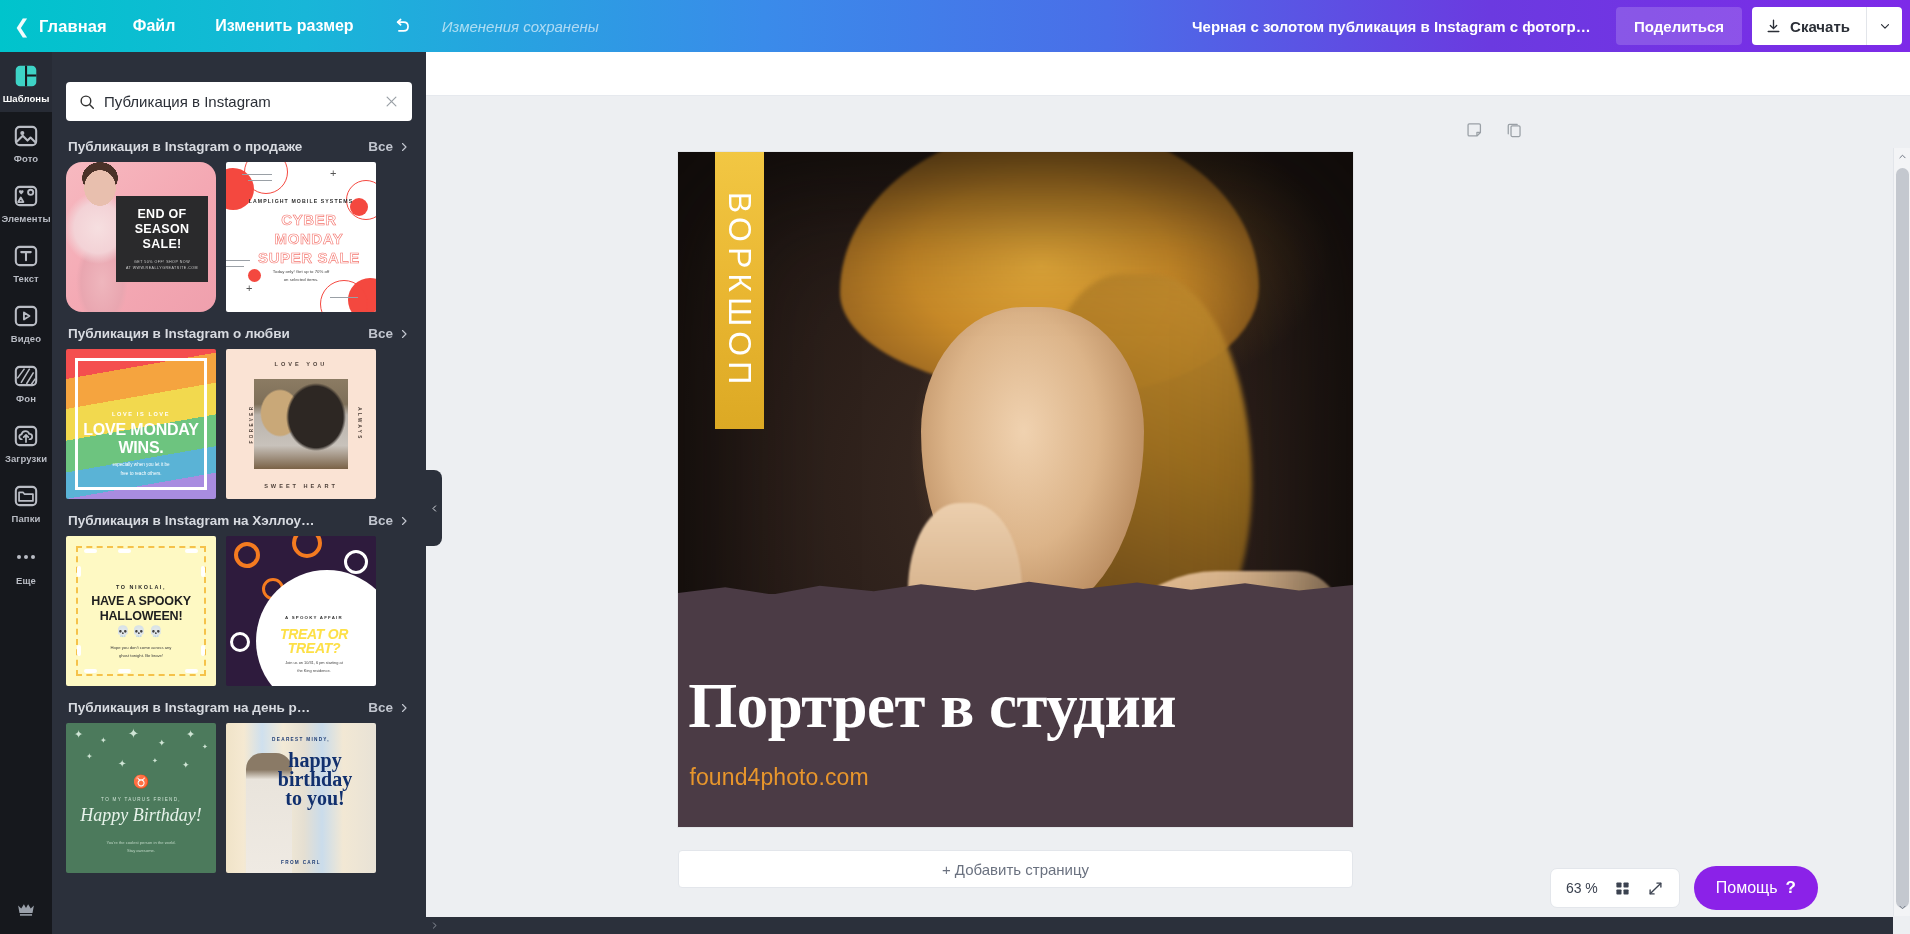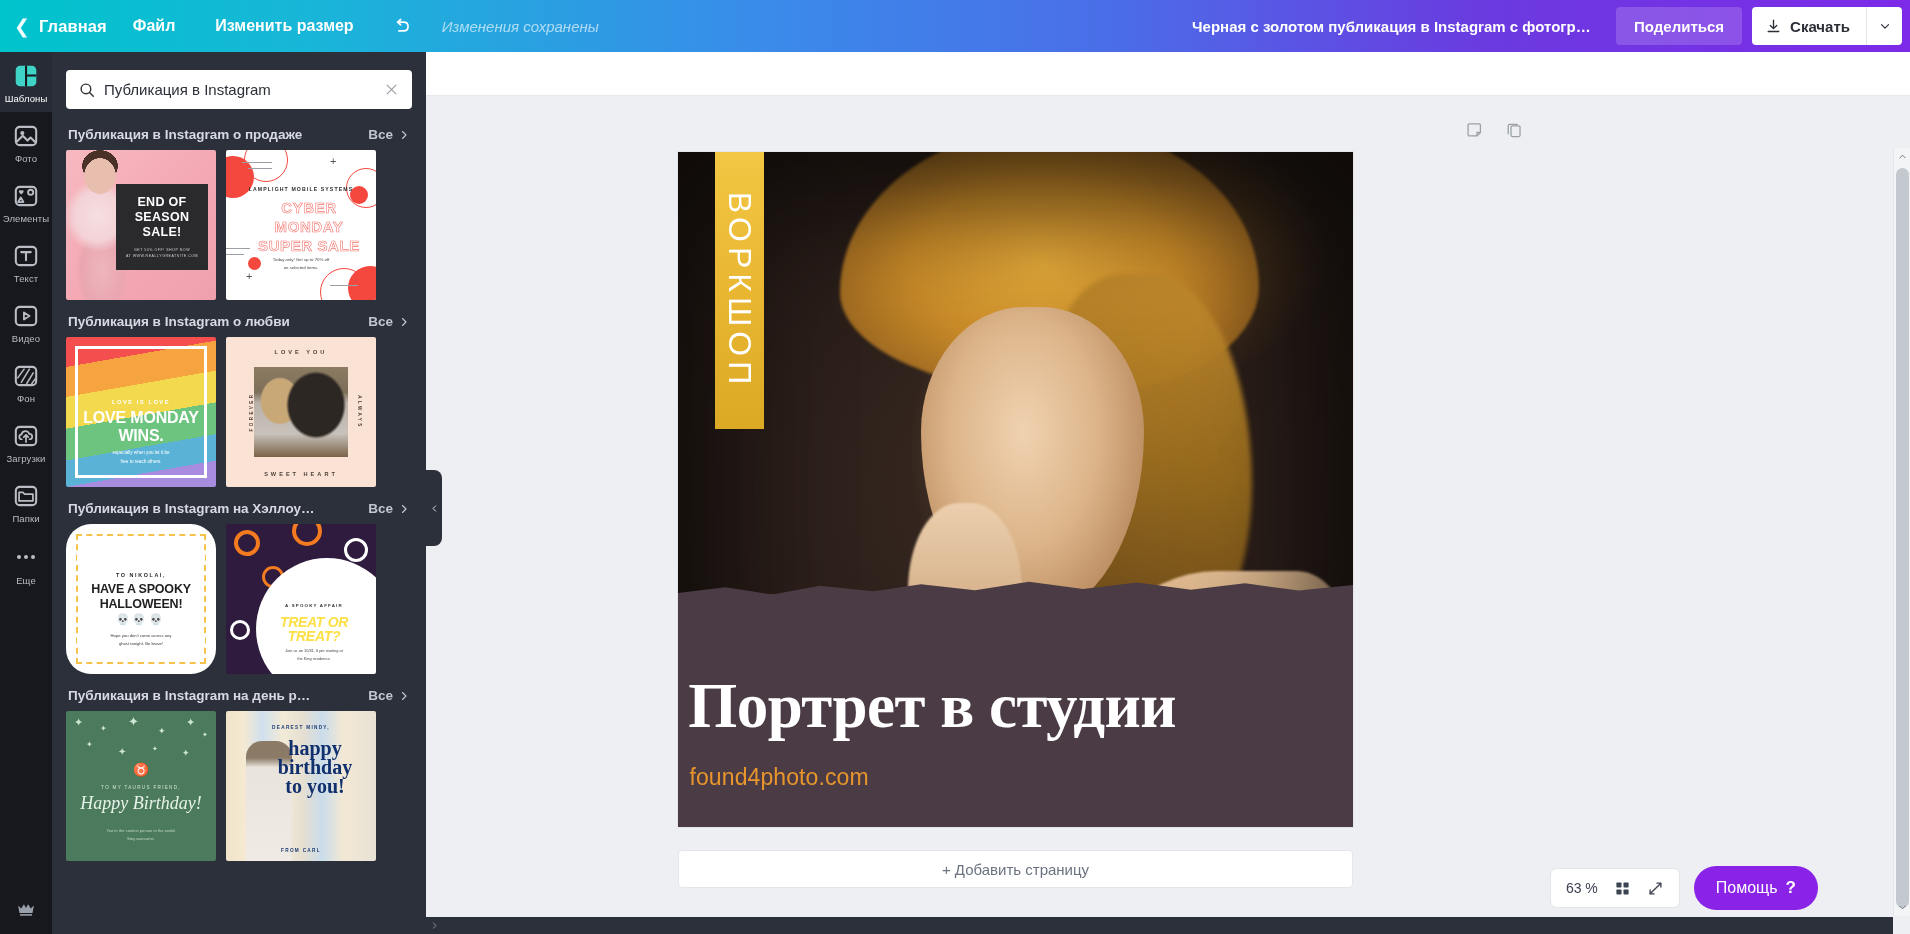--- a/index.html
+++ b/index.html
@@ -66,31 +66,31 @@
   .rail {
     position: absolute; left: 0; top: 52px; width: 52px; height: 882px;
     background: #16181d; z-index: 30;
     display: flex; flex-direction: column; align-items: center;
   }
   .rail-item {
     width: 52px; padding: 11px 0 8px; display: flex; flex-direction: column;
     align-items: center; cursor: pointer; color: #b9bcc4; flex: 0 0 auto;
   }
   .rail-item.active { background: #272b35; color: #fff; }
-  .rail-label { font-size: 9.5px; font-weight: 400; margin-top: 4px; letter-spacing: .1px; }
+  .rail-label { font-size: 9.5px; font-weight: 700; margin-top: 4px; letter-spacing: .1px; }
   .rail-dots { display: flex; gap: 3px; height: 28px; align-items: center; }
   .rail-dots i { width: 4px; height: 4px; border-radius: 50%; background: #b9bcc4; display: block; }
   .rail-crown { position: absolute; bottom: 14px; left: 0; width: 52px; display: flex; justify-content: center; cursor: pointer; }
 
   
   .panel {
     position: absolute; left: 52px; top: 52px; width: 374px; height: 882px;
     background: #2b303b; z-index: 25; overflow: hidden;
   }
-  .search-wrap { padding: 18px 14px 8px; }
+  .search-wrap { padding: 30px 14px 8px; }
   .search-box {
     display: flex; align-items: center; background: #fff; border-radius: 4px;
     height: 39px; padding: 0 12px;
   }
   .search-box .si { flex: 0 0 auto; display: flex; align-items: center; }
   .search-input {
     flex: 1 1 auto; border: none; outline: none; font-size: 15px; color: #2b2f37;
     font-family: "Liberation Sans", sans-serif; padding: 0 8px; background: transparent; min-width: 0;
   }
   .search-clear { flex: 0 0 auto; cursor: pointer; display: flex; align-items: center; padding-left: 6px; }
@@ -106,21 +106,21 @@
     overflow: hidden; text-overflow: ellipsis; max-width: 248px;
   }
   .cat-all { display: flex; align-items: center; gap: 5px; color: #c2c6cf; font-size: 13.5px; font-weight: 700; cursor: pointer; }
   .thumbs { display: flex; gap: 10px; }
   .thumb {
     width: 150px; height: 150px; border-radius: 2px; overflow: hidden;
     position: relative; cursor: pointer; flex: 0 0 auto; background: #fff;
   }
 
   
-  .t-eos { background: linear-gradient(135deg,#f7b9c0 0%,#f4a8b3 55%,#efa0ad 100%); }
+  .t-eos { background: linear-gradient(135deg,#f7b9c0 0%,#f4a8b3 55%,#efa0ad 100%); border-radius: 16px; }
   .t-eos .model {
     position: absolute; left: -6px; bottom: 0; width: 86px; height: 150px;
     background:
       radial-gradient(ellipse 16px 18px at 40px 26px, #e8bfae 0%, #e8bfae 98%, transparent 100%),
       radial-gradient(ellipse 18px 16px at 40px 16px, #4a3128 0%, #4a3128 98%, transparent 100%),
       radial-gradient(ellipse 34px 36px at 38px 66px, #f6dfe0 0%, #f3d2d6 70%, transparent 100%),
       radial-gradient(ellipse 26px 46px at 42px 120px, #efb6bd 0%, #e9a6b0 80%, transparent 100%);
   }
   .t-eos .blk {
     position: absolute; right: 8px; top: 34px; width: 92px; height: 86px;
@@ -159,21 +159,21 @@
   .t-luv .top { position: absolute; top: 12px; left: 0; right: 0; text-align: center; font-size: 5.6px; letter-spacing: 3px; color: #4c3f38; font-weight: 700; }
   .t-luv .bot { position: absolute; bottom: 10px; left: 0; right: 0; text-align: center; font-size: 5.6px; letter-spacing: 3px; color: #4c3f38; font-weight: 700; }
   .t-luv .vl, .t-luv .vr {
     position: absolute; top: 50%; font-size: 4.6px; letter-spacing: 2.4px; color: #4c3f38;
     font-weight: 700; white-space: nowrap;
   }
   .t-luv .vl { left: 6px; transform: translateY(-50%) rotate(-90deg); transform-origin: center; }
   .t-luv .vr { right: 0px; transform: translateY(-50%) rotate(90deg); transform-origin: center; }
 
   
-  .t-hal { background: #ffffff; border-radius: 25px; }
+  .t-hal { background: #fef9c3; }
   .t-hal .bframe { position: absolute; inset: 10px; border: 2px dashed #f5c24a; }
   .t-hal .bone { position: absolute; width: 13px; height: 4px; background: #fff; border-radius: 3px; }
   .t-hal .to { position: absolute; top: 48px; left: 0; right: 0; text-align: center; font-size: 5.4px; letter-spacing: 1.6px; color: #2a2a2a; font-weight: 700; }
   .t-hal .big { position: absolute; top: 58px; left: 0; right: 0; text-align: center; font-size: 12.5px; font-weight: 700; line-height: 1.2; color: #1f1f1f; letter-spacing: -.2px; }
   .t-hal .sk { position: absolute; top: 90px; left: 0; right: 0; text-align: center; font-size: 11px; letter-spacing: 3px; line-height: 1; }
   .t-hal .sub { position: absolute; top: 108px; left: 0; right: 0; text-align: center; font-size: 4.2px; color: #3a3a3a; line-height: 2; }
 
   
   .t-trt { background: #2e1b3d; overflow: hidden; }
   .t-trt .cnd { position: absolute; border-radius: 50%; }

